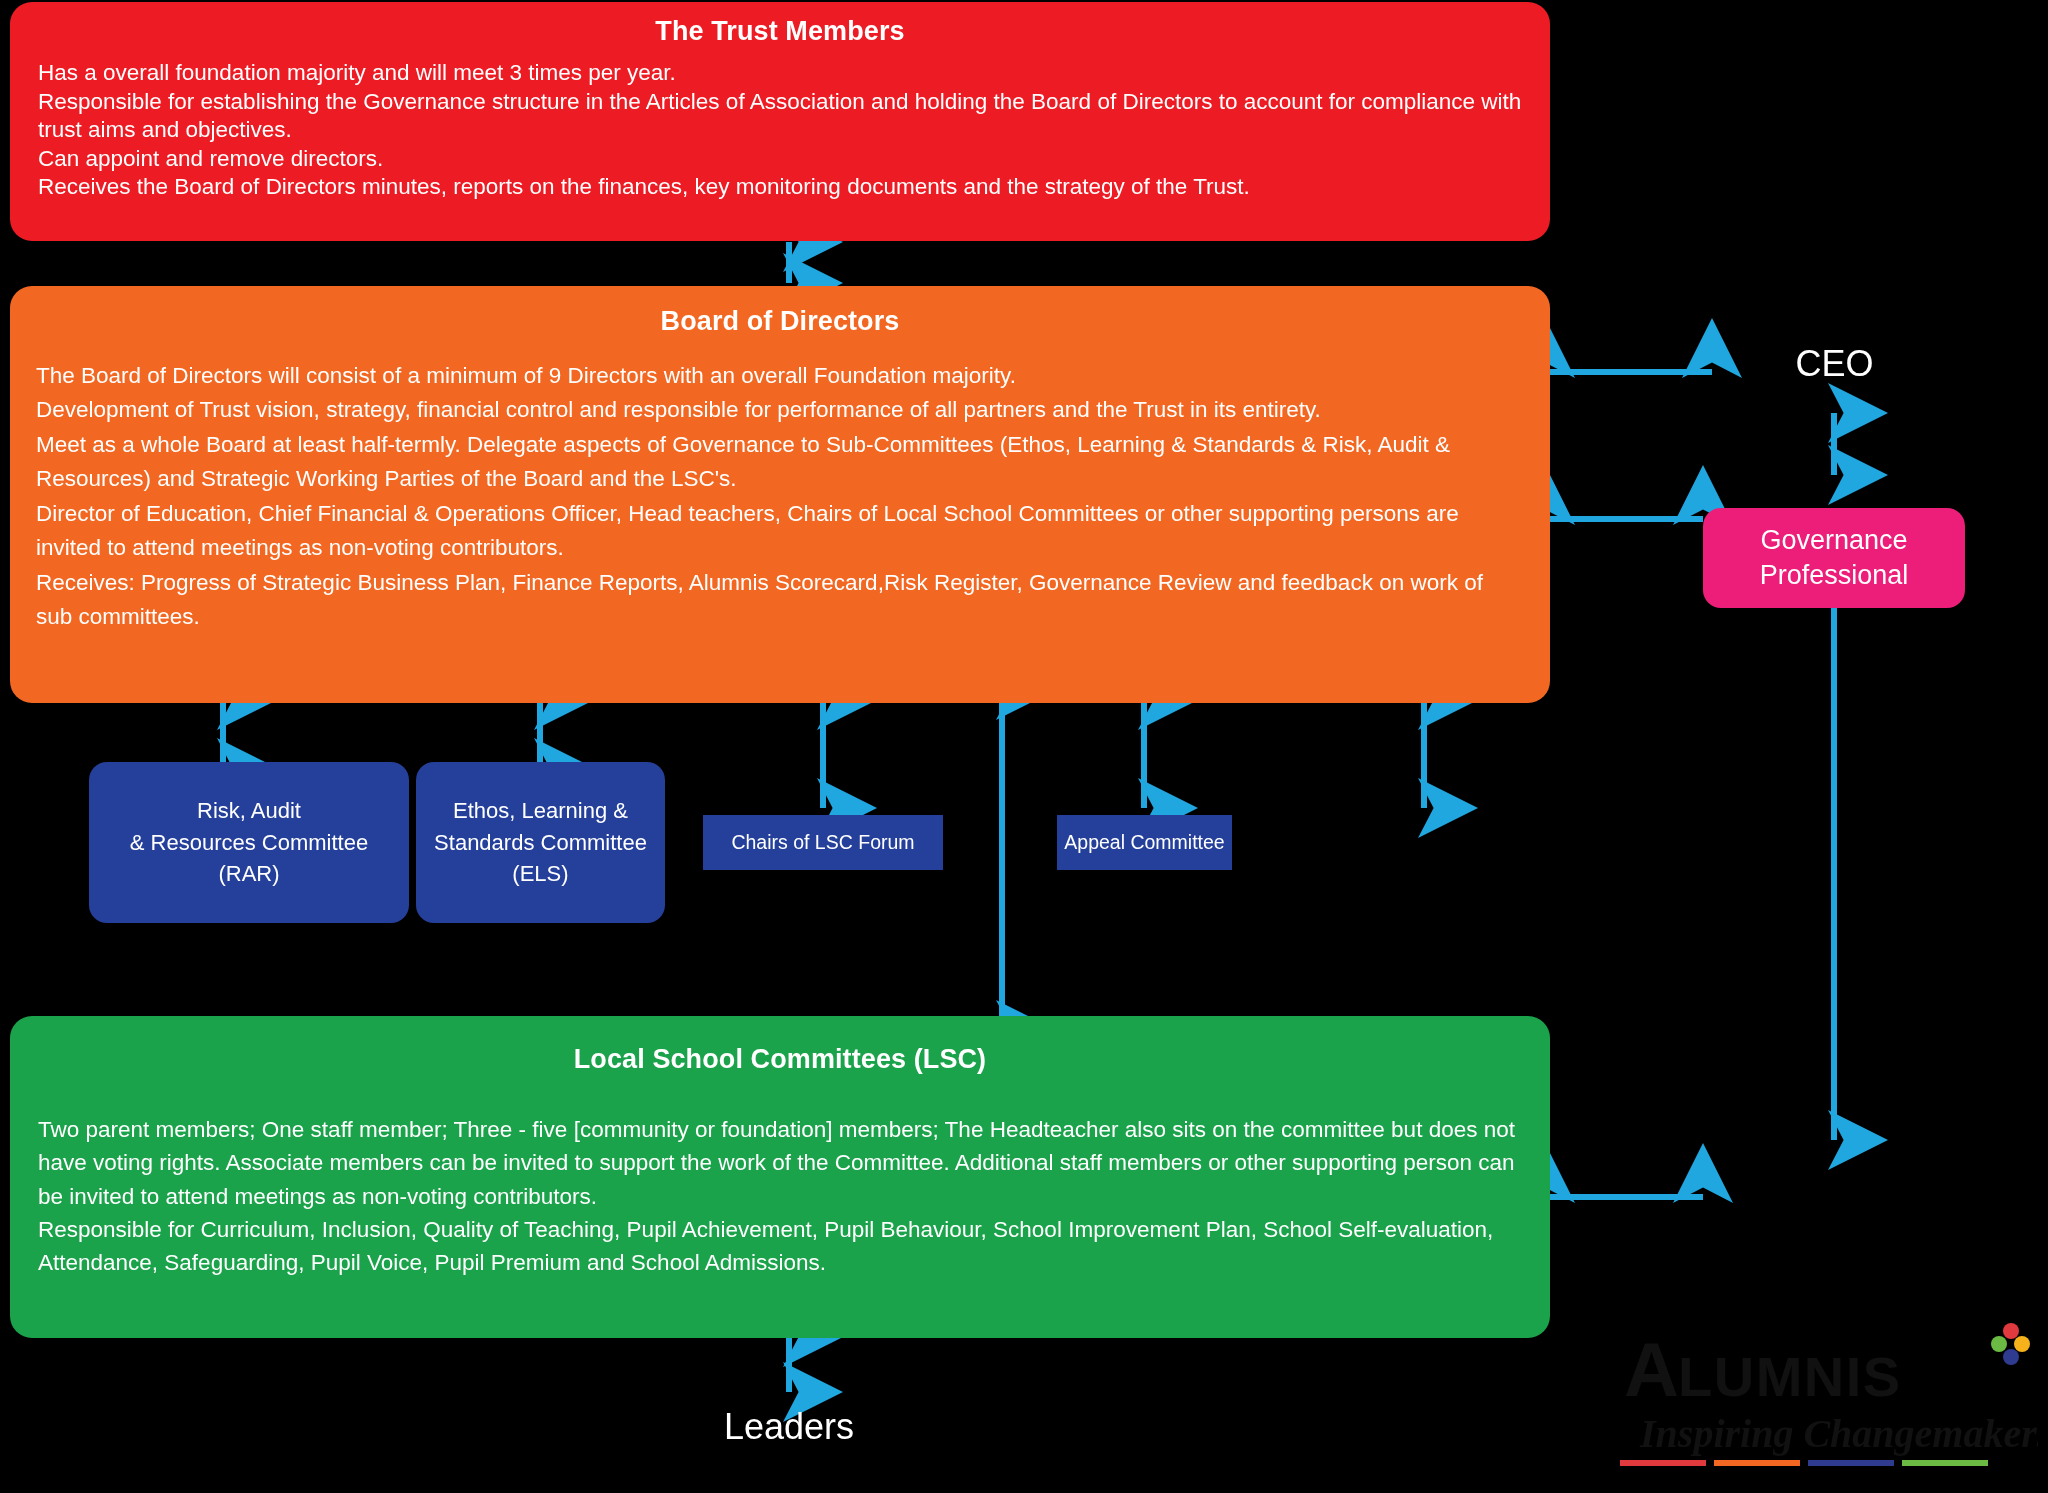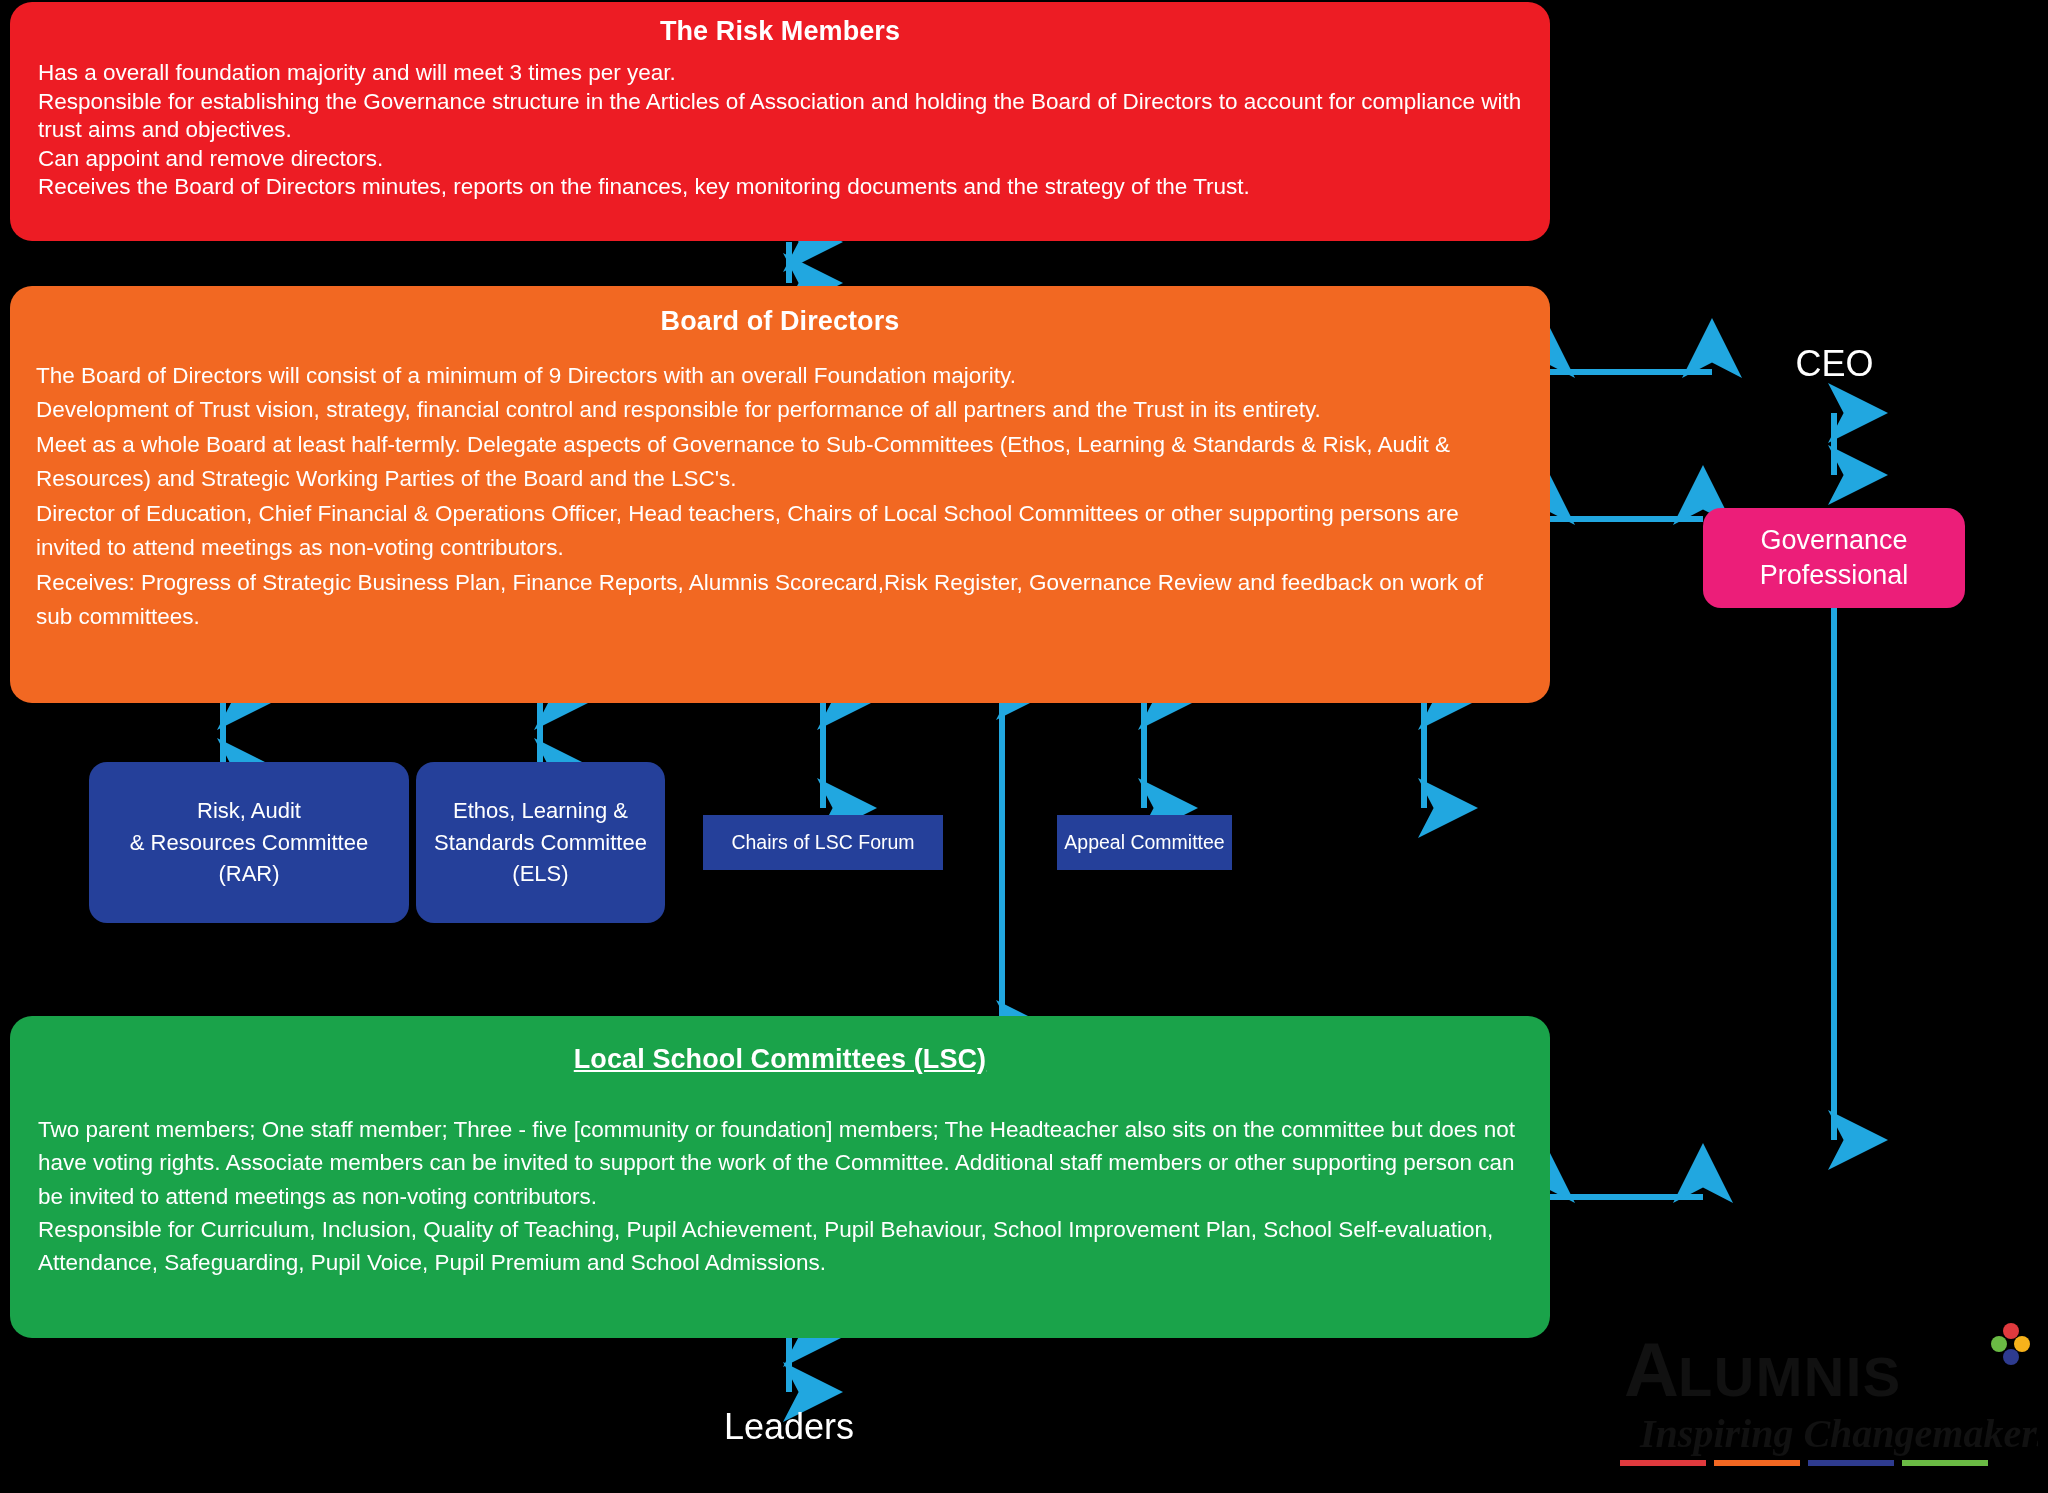--- a/index.html
+++ b/index.html
@@ -43,21 +43,21 @@
     white-space: pre-line;
   }
 
   
   .trust-box .box-title { font-size: 27px; padding-top: 14px; }
   .trust-box .box-body  { font-size: 22.5px; line-height: 1.27; padding: 12px 28px 0 28px; }
 
   .board-box .box-title { font-size: 27px; padding-top: 20px; }
   .board-box .box-body  { font-size: 22.5px; line-height: 1.53; padding: 22px 28px 0 26px; }
 
-  .lsc-box .box-title   { font-size: 27px; padding-top: 28px; text-decoration: underline; }
+  .lsc-box .box-title   { font-size: 27px; padding-top: 28px; }
   .lsc-box .box-body    { font-size: 22.5px; line-height: 1.48; padding: 38px 28px 0 28px; }
 
   .cttee-big {
     display: flex;
     align-items: center;
     justify-content: center;
     text-align: center;
     font-size: 22px;
     line-height: 1.45;
     white-space: pre-line;
@@ -159,21 +159,21 @@
 
     <g stroke="#21a7e0" stroke-width="6" fill="none">
 
       <line x1="1002" y1="690" x2="1002" y2="1030" marker-start="url(#ah-up)" marker-end="url(#ah-dn)"></line>
 
       <line x1="1834" y1="578" x2="1834" y2="1140" marker-start="url(#ah-up)" marker-end="url(#ah-dn)"></line>
     </g>
   </svg>
 
   <div class="box trust-box rounded-lg" style="left:10px; top:2px; width:1540px; height:239px;">
-    <div class="box-title">The Risk Members</div>
+    <div class="box-title">The Trust Members</div>
     <div class="box-body">Has a overall foundation majority and will meet 3 times per year.
 Responsible for establishing the Governance structure in the Articles of Association and holding the Board of Directors to account for compliance with trust aims and objectives.
 Can appoint and remove directors.
 Receives the Board of Directors minutes, reports on the finances, key monitoring documents and the strategy of the Trust.</div>
   </div>
 
   <div class="box board-box rounded-lg" style="left:10px; top:286px; width:1540px; height:417px;">
     <div class="box-title">Board of Directors</div>
     <div class="box-body">The Board of Directors will consist of a minimum of 9 Directors with an overall Foundation majority.
 Development of Trust vision, strategy, financial control and responsible for performance of all partners and the Trust in its entirety.

